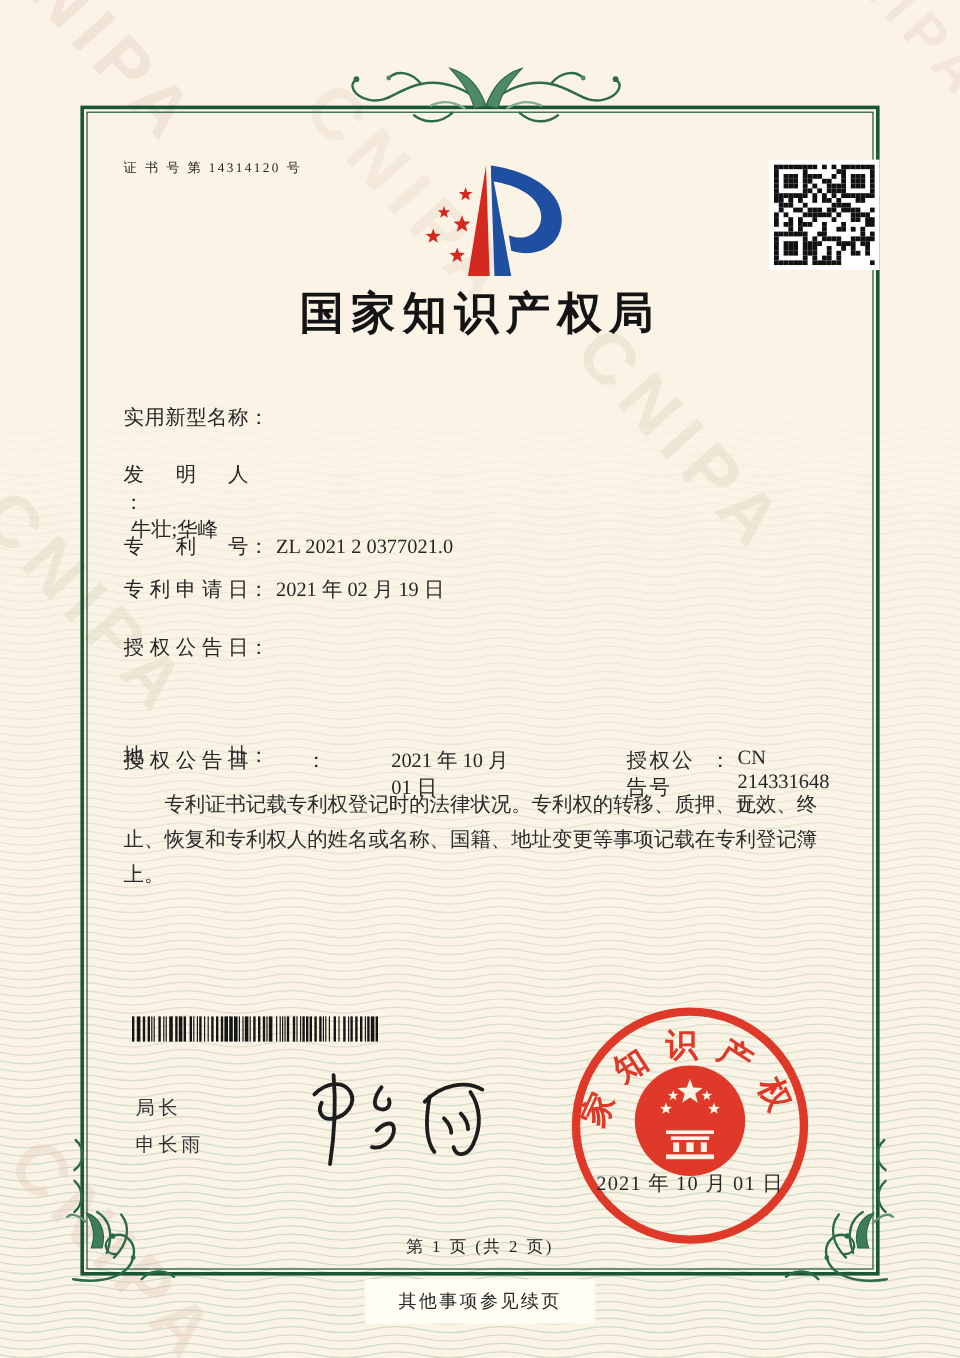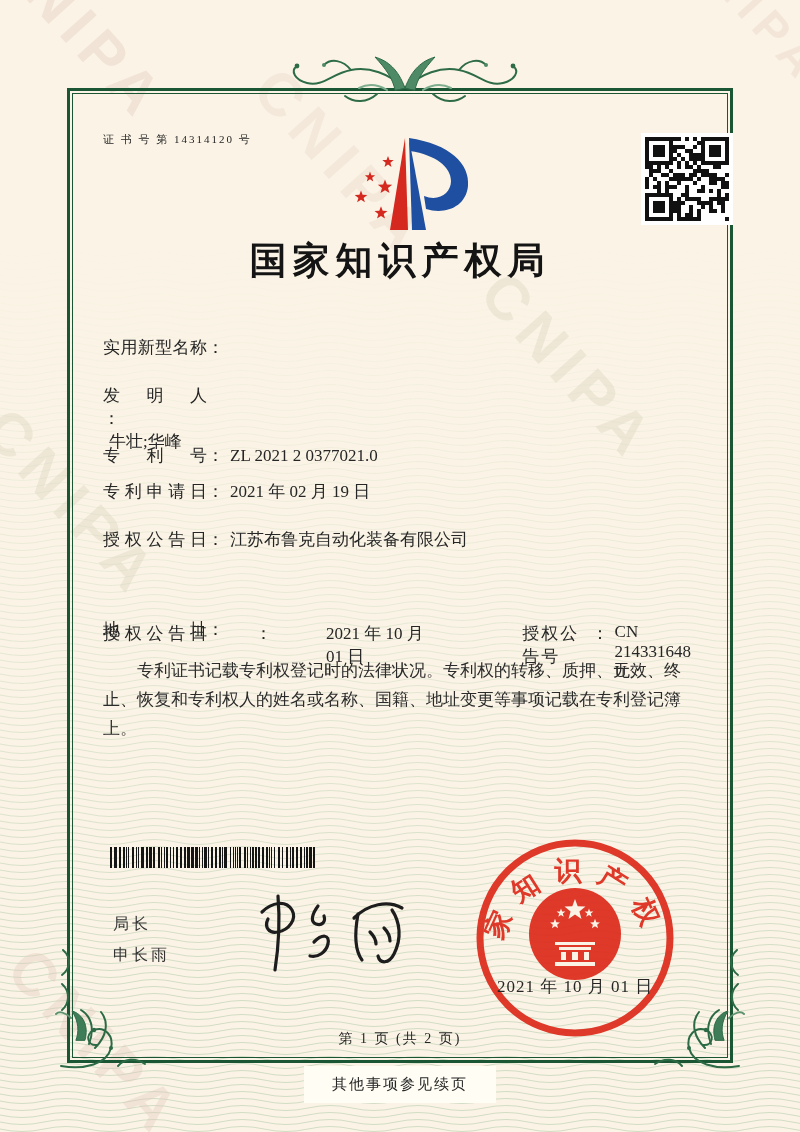--- a/index.html
+++ b/index.html
@@ -496,21 +496,20 @@
   <span class="f-value">ZL 2021 2 0377021.0</span>
 </div>
 <div class="abs ct row" style="top:480px;">
   <span class="f-label">专利申请日</span>
     <span class="f-colon">：</span>
   <span class="f-value">2021 年 02 月 19 日</span>
 </div>
 <div class="abs ct row" style="top:528px;">
   <span class="f-label">授权公告日</span>
     <span class="f-colon">：</span>
-  <span class="f-value">江苏布鲁克自动化装备有限公司</span>
 </div>
 <div class="abs ct row" style="top:574px;margin-top:44px;">
   <span class="f-label">地址</span>
     <span class="f-colon">：</span>
 </div>
 <div id="row-auth" class="abs ct row" style="top:622px;gap:48px;">
   <span class="f-label">授权公告日</span>
     <span class="f-colon">：</span>
   <span class="f-value">2021 年 10 月 01 日</span>
   <span class="pair2">

